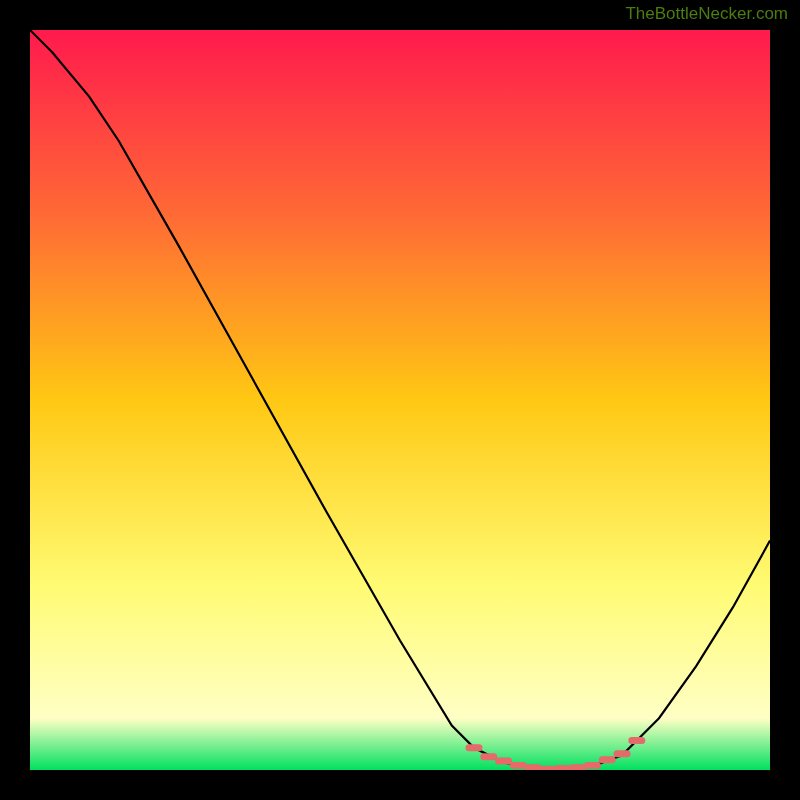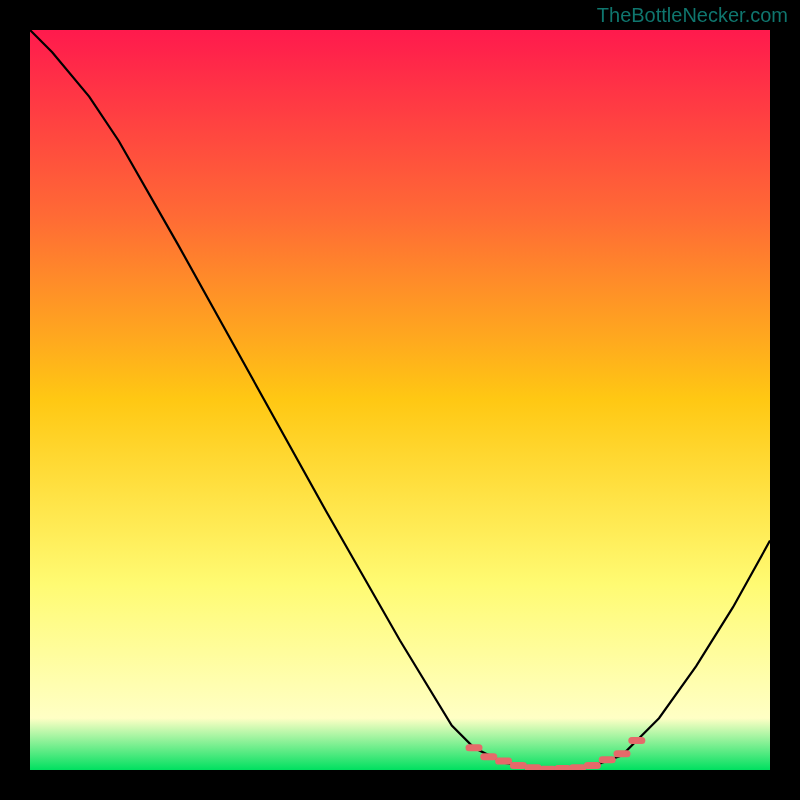--- a/index.html
+++ b/index.html
@@ -14,22 +14,22 @@
   .container {
     position: relative;
     width: 800px;
     height: 800px;
     background: #000;
   }
   .watermark {
     position: absolute;
     top: 4px;
     right: 12px;
-    color: #0f766e;
-    font-size: 20px;
+    color: #4d7c0f;
+    font-size: 17px;
     font-weight: 500;
     z-index: 10;
   }
   .plot-area {
     position: absolute;
     left: 30px;
     top: 30px;
     width: 740px;
     height: 740px;
   }

